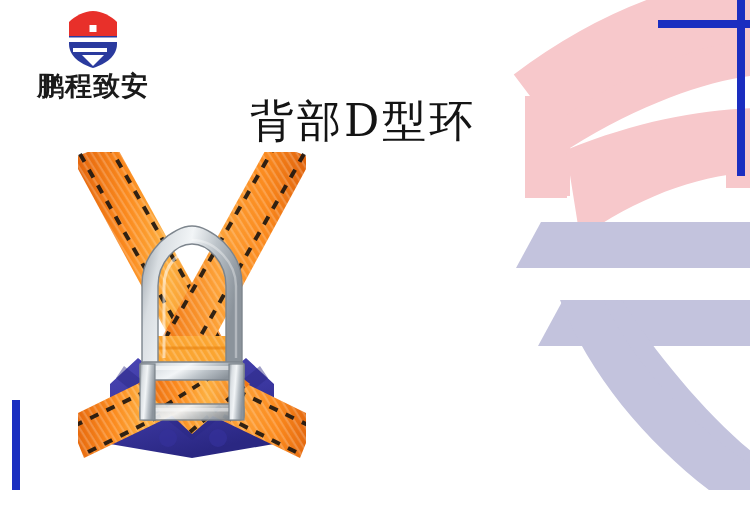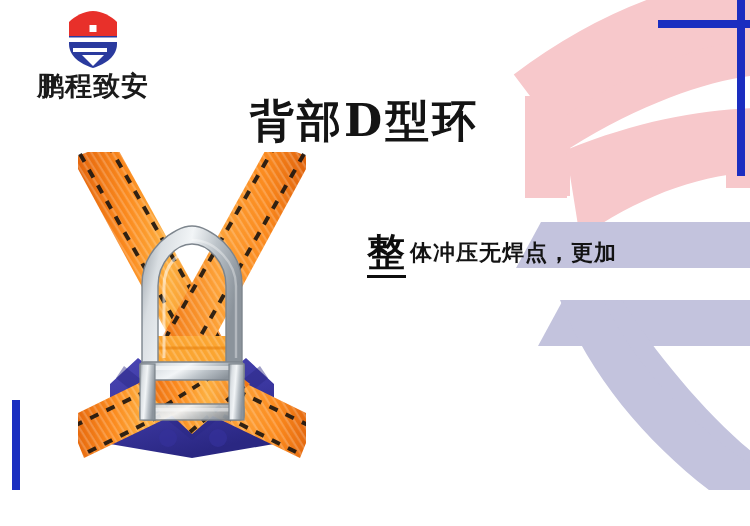--- a/index.html
+++ b/index.html
@@ -62,21 +62,21 @@
     line-height: 1.05;
     white-space: nowrap;
   }
 
   
   .headline {
     position: absolute;
     left: 250px;
     top: 92px;
     font-family: "DejaVu Serif", "Liberation Serif", serif;
-    font-weight: bold;
+    font-weight: normal;
     font-size: 44px;
     letter-spacing: 3px;
     color: #141414;
     white-space: nowrap;
   }
 
   
   .photo {
     position: absolute;
     left: 78px;
@@ -304,23 +304,20 @@
         <rect x="62" y="252" width="104" height="16" rx="4" fill="url(#metalG)" stroke="#7d858d" stroke-width="1.4" opacity="0.95"></rect>
         <rect x="68" y="256" width="92" height="3.5" fill="#ffffff" opacity="0.45"></rect>
 
         <rect x="62" y="212" width="15" height="56" fill="url(#metalG)" stroke="#7d858d" stroke-width="1.2"></rect>
         <rect x="151" y="212" width="15" height="56" fill="url(#metalG)" stroke="#7d858d" stroke-width="1.2"></rect>
       </g>
     </svg>
   </div>
 
   <div class="copy">
-    <div class="copy-line">
-      <span class="copy-lead">整</span><span>体冲压无焊点，更加</span>
-    </div>
   </div>
 
   <div class="rule rule-tr-h"></div>
   <div class="rule rule-tr-v"></div>
   <div class="rule rule-bl-v"></div>
   <div class="rule rule-bl-h"></div>
 
 </div>
 
 </body></html>

